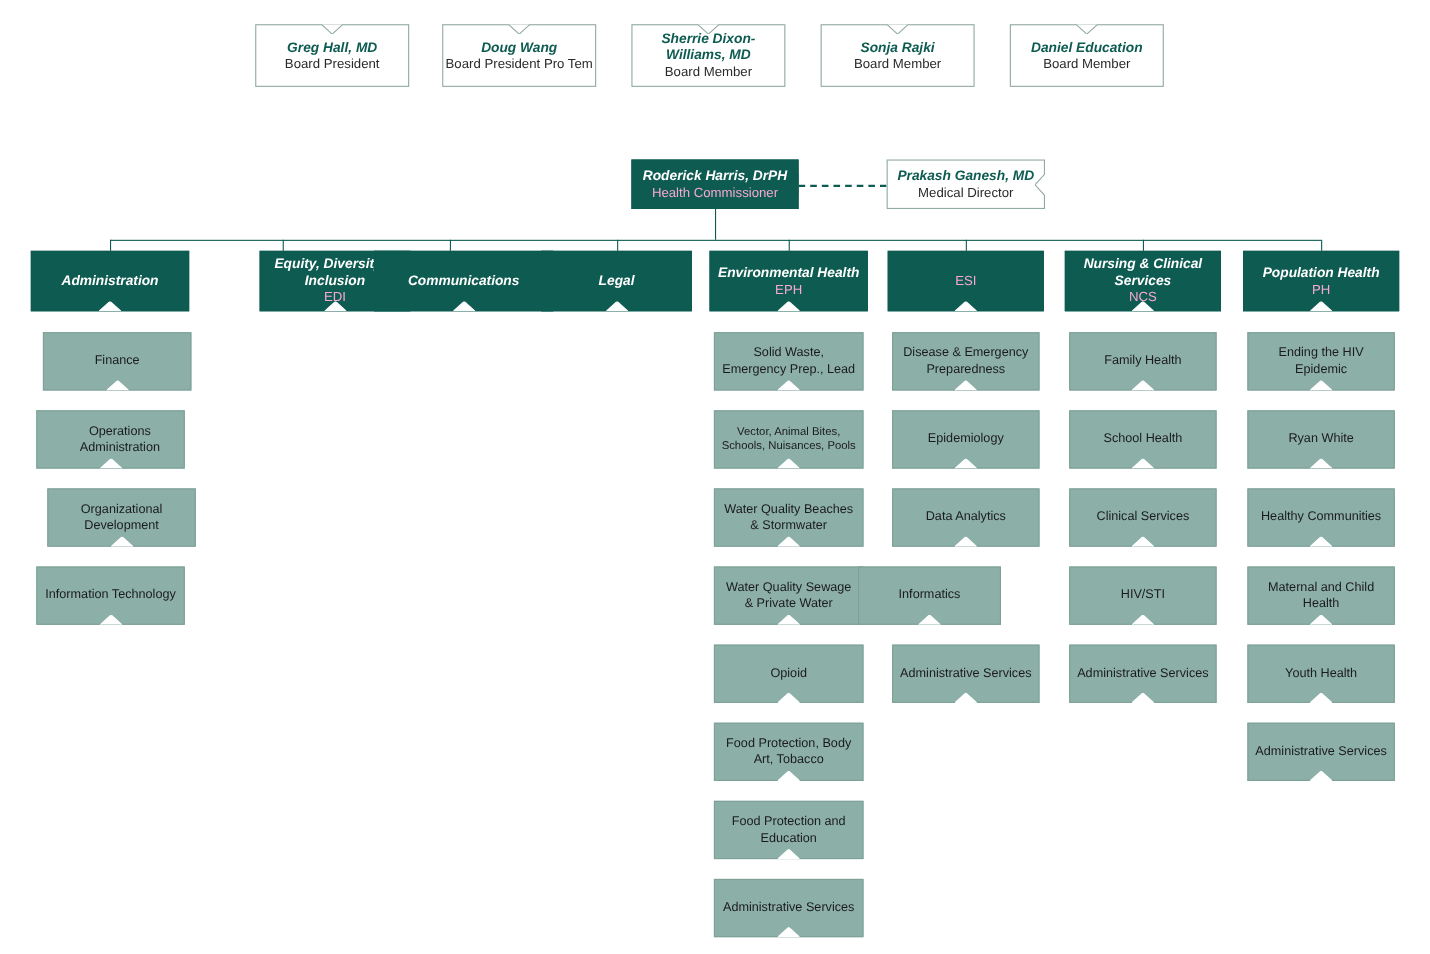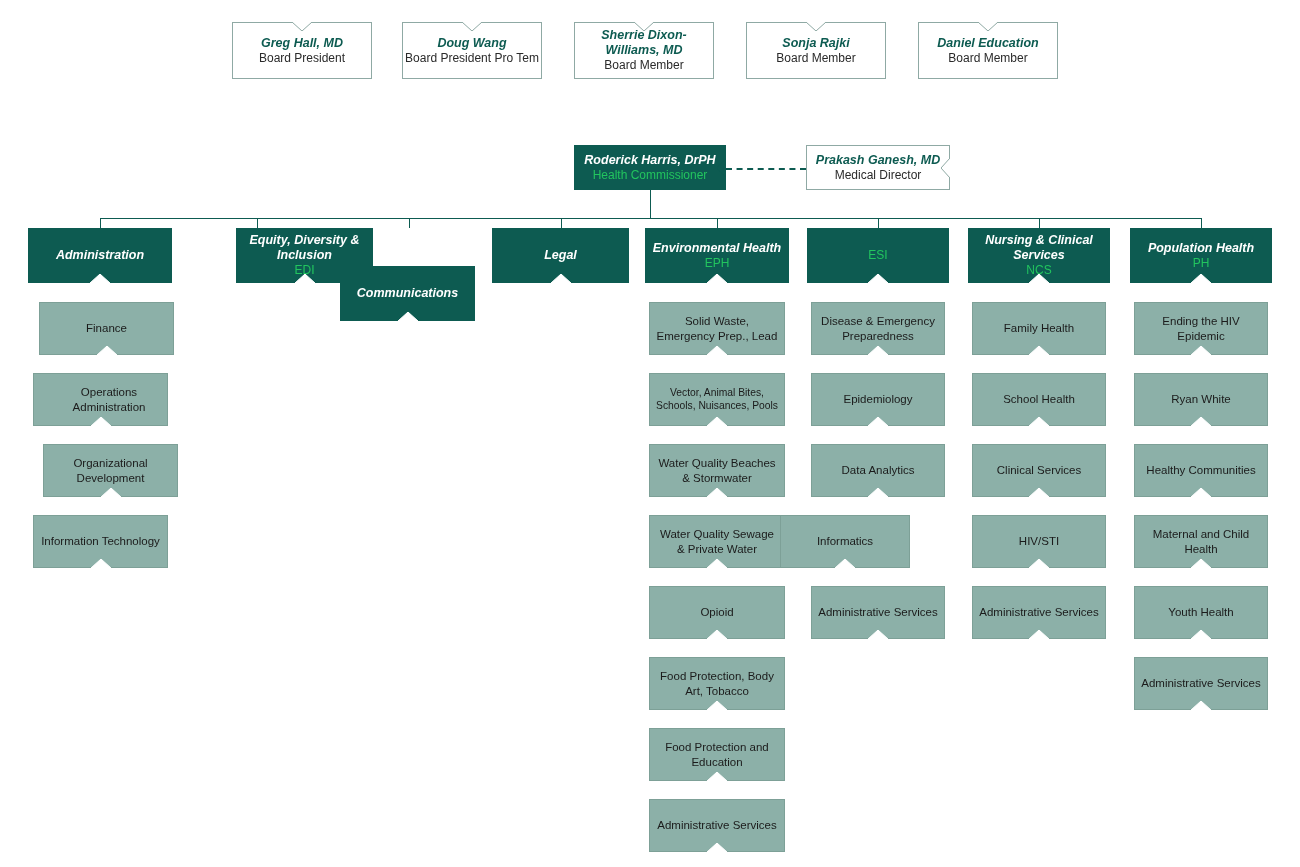--- a/index.html
+++ b/index.html
@@ -59,21 +59,21 @@
     color: #ffffff;
   }
   .node.dark .nm {
     font-weight: bold;
     font-style: italic;
     font-size: 12.5px;
     color: #ffffff;
   }
   .node.dark .rl {
     font-size: 12px;
-    color: #22c55e;
+    color: #f9a8d4;
     font-style: normal;
     font-weight: normal;
   }
 
   
   .node.sage {
     background: #8cb0a8;
     border: 1px solid #7da097;
     color: #1b1b1b;
     font-size: 11.5px;
@@ -240,21 +240,21 @@
       <div class="node dark" style="left: 188px; top: 228px; width: 137px; height: 55px; padding: 0px 5px; margin-left: 48px;">
         <div class="nm">Equity, Diversity &amp; Inclusion</div>
         <div class="rl">EDI</div>
         <span class="notch-b">
           <svg width="20" height="9" viewBox="0 0 20 9">
             <path d="M0,9 L10,0 L20,9 Z" fill="#ffffff" stroke="none"></path>
             <path d="M0,9 L10,0 L20,9" fill="none" stroke="#ffffff" stroke-width="1"></path>
           </svg>
         </span>
       </div>
-      <div class="node dark" style="left: 340px; top: 228px; width: 135px; height: 55px; padding: 0px 5px; margin-top: 38px;">
+      <div class="node dark" style="left: 340px; top: 228px; width: 163px; height: 55px; padding: 0px 5px;">
         <div class="nm">Communications</div>
         <span class="notch-b">
           <svg width="20" height="9" viewBox="0 0 20 9">
             <path d="M0,9 L10,0 L20,9 Z" fill="#ffffff" stroke="none"></path>
             <path d="M0,9 L10,0 L20,9" fill="none" stroke="#ffffff" stroke-width="1"></path>
           </svg>
         </span>
       </div>
       <div class="node dark" style="left: 492px; top: 228px; width: 137px; height: 55px; padding: 0px 5px;">
         <div class="nm">Legal</div>

